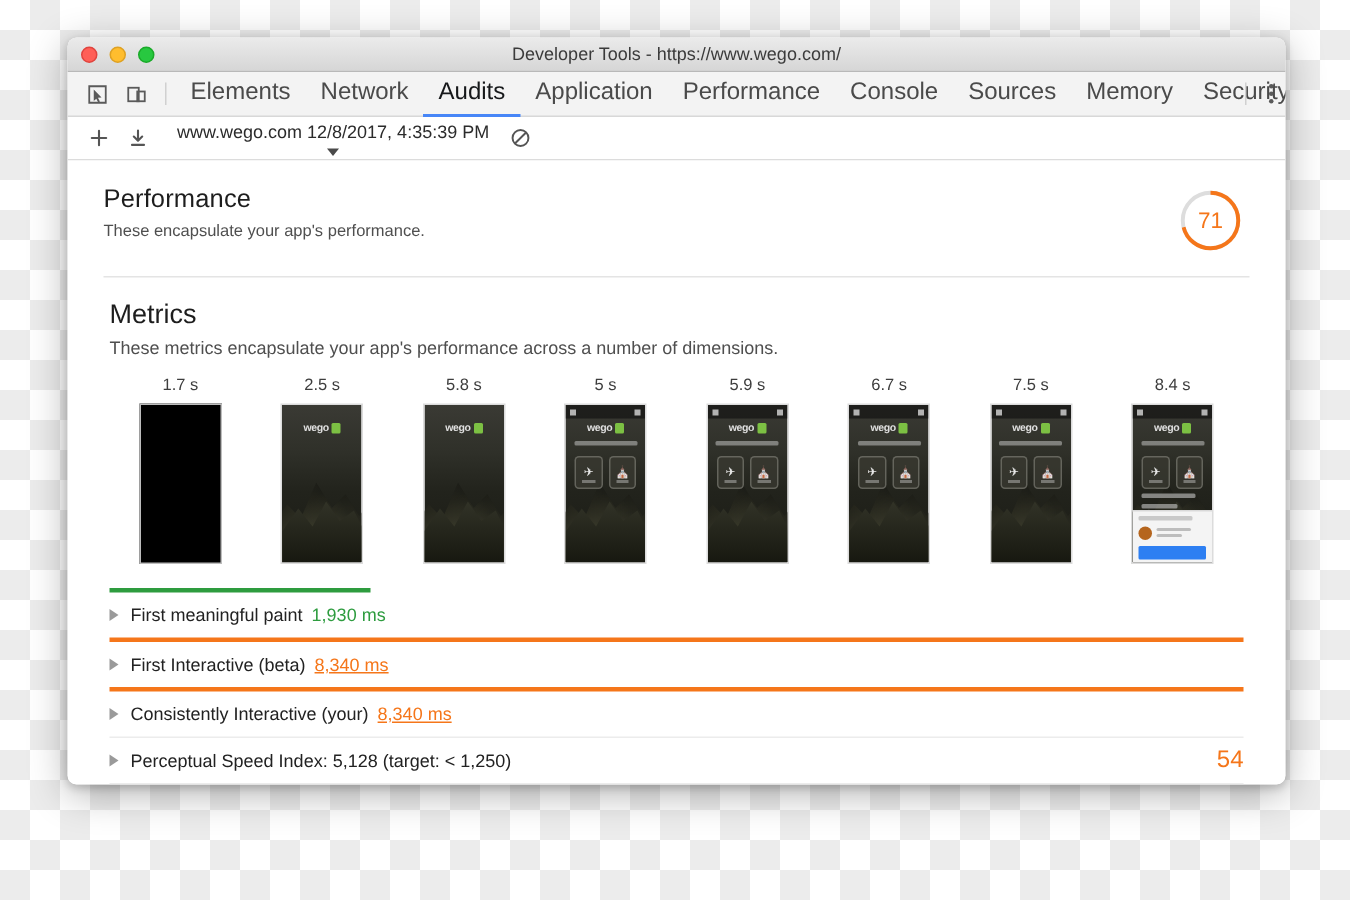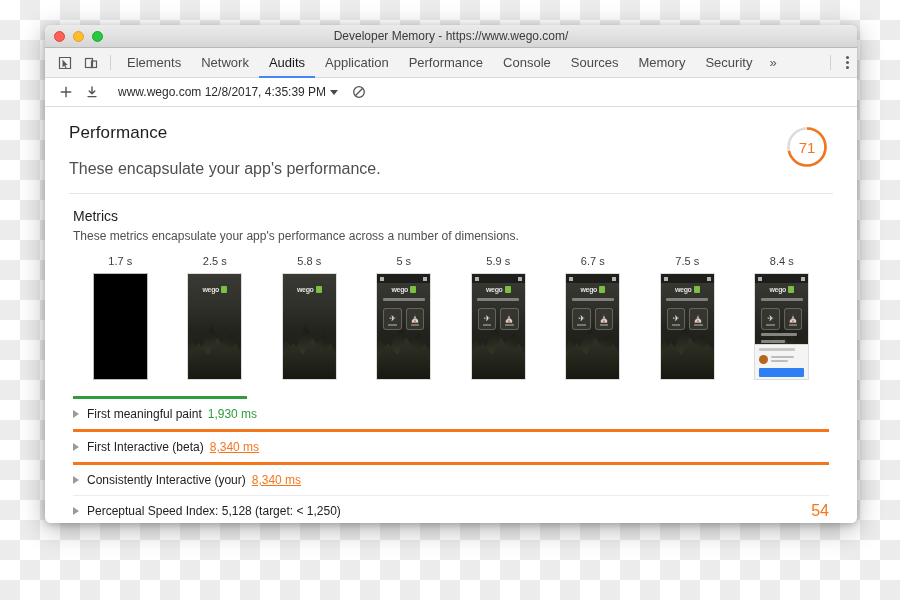--- a/index.html
+++ b/index.html
@@ -94,21 +94,21 @@
   #tabs {
     display: flex;
     align-items: stretch;
     flex: 1;
     min-width: 0;
   }
   .tab {
     padding: 0 10px;
     display: flex;
     align-items: center;
-    font-size: 13px;
+    font-size: 16px;
     color: #4a4a4a;
     white-space: nowrap;
     border-bottom: 2px solid transparent;
     margin-bottom: -1px;
   }
   .tab.active {
     color: #16181a;
     border-bottom-color: #4786f7;
   }
   .tab-more {
@@ -150,20 +150,21 @@
     justify-content: center;
     color: #555;
   }
   #audit-url {
     font-size: 12px;
     color: #2b2b2b;
     display: flex;
     align-items: center;
     gap: 4px;
     white-space: nowrap;
+    flex-direction: column;
   }
   .caret-down {
     width: 0; height: 0;
     border-left: 4px solid transparent;
     border-right: 4px solid transparent;
     border-top: 5px solid #4a4a4a;
     display: inline-block;
   }
 
   
@@ -180,23 +181,23 @@
     align-items: flex-start;
   }
   #perf-header-text { flex: 1; }
   #perf-title {
     font-size: 17px;
     font-weight: normal;
     color: #1d1d1d;
     letter-spacing: 0.1px;
   }
   #perf-subtitle {
-    font-size: 16px;
+    font-size: 11px;
     color: #4f4f4f;
-    margin-top: 17px;
+    margin-top: 5px;
   }
 
   .gauge {
     position: relative;
     width: 44px; height: 44px;
     margin-top: 2px;
     margin-right: 4px;
   }
   .gauge svg { display: block; }
   .gauge-value {
@@ -212,21 +213,21 @@
   #header-divider {
     height: 1px;
     background: #e4e4e4;
     margin: 15px 24px 0 24px;
   }
 
   #metrics-section {
     padding: 14px 28px 0 28px;
   }
   #metrics-title {
-    font-size: 14px;
+    font-size: 18px;
     font-weight: normal;
     color: #1d1d1d;
   }
   #metrics-desc {
     font-size: 12px;
     color: #4f4f4f;
     margin-top: 5px;
   }
 
   
@@ -466,21 +467,21 @@
 <body>
 
 <div id="devtools-window">
 
   <div id="titlebar">
     <div class="traffic-lights">
       <span class="light red"></span>
       <span class="light yellow"></span>
       <span class="light green"></span>
     </div>
-    <div id="window-title">Developer Memory - https://www.wego.com/</div>
+    <div id="window-title">Developer Tools - https://www.wego.com/</div>
   </div>
 
   <div id="tabbar">
     <div class="tool-icon">
       <svg width="14" height="14" viewBox="0 0 14 14">
         <path d="M1.5 1.5h11v11h-11z" fill="none" stroke="#5a5a5a" stroke-width="1.2"></path>
         <path d="M4.5 3.6l5.2 5.4-2.4.2 1.3 2.5-1.1.6-1.3-2.5-1.7 1.6z" fill="#5a5a5a"></path>
       </svg>
     </div>
     <div class="tool-icon">

